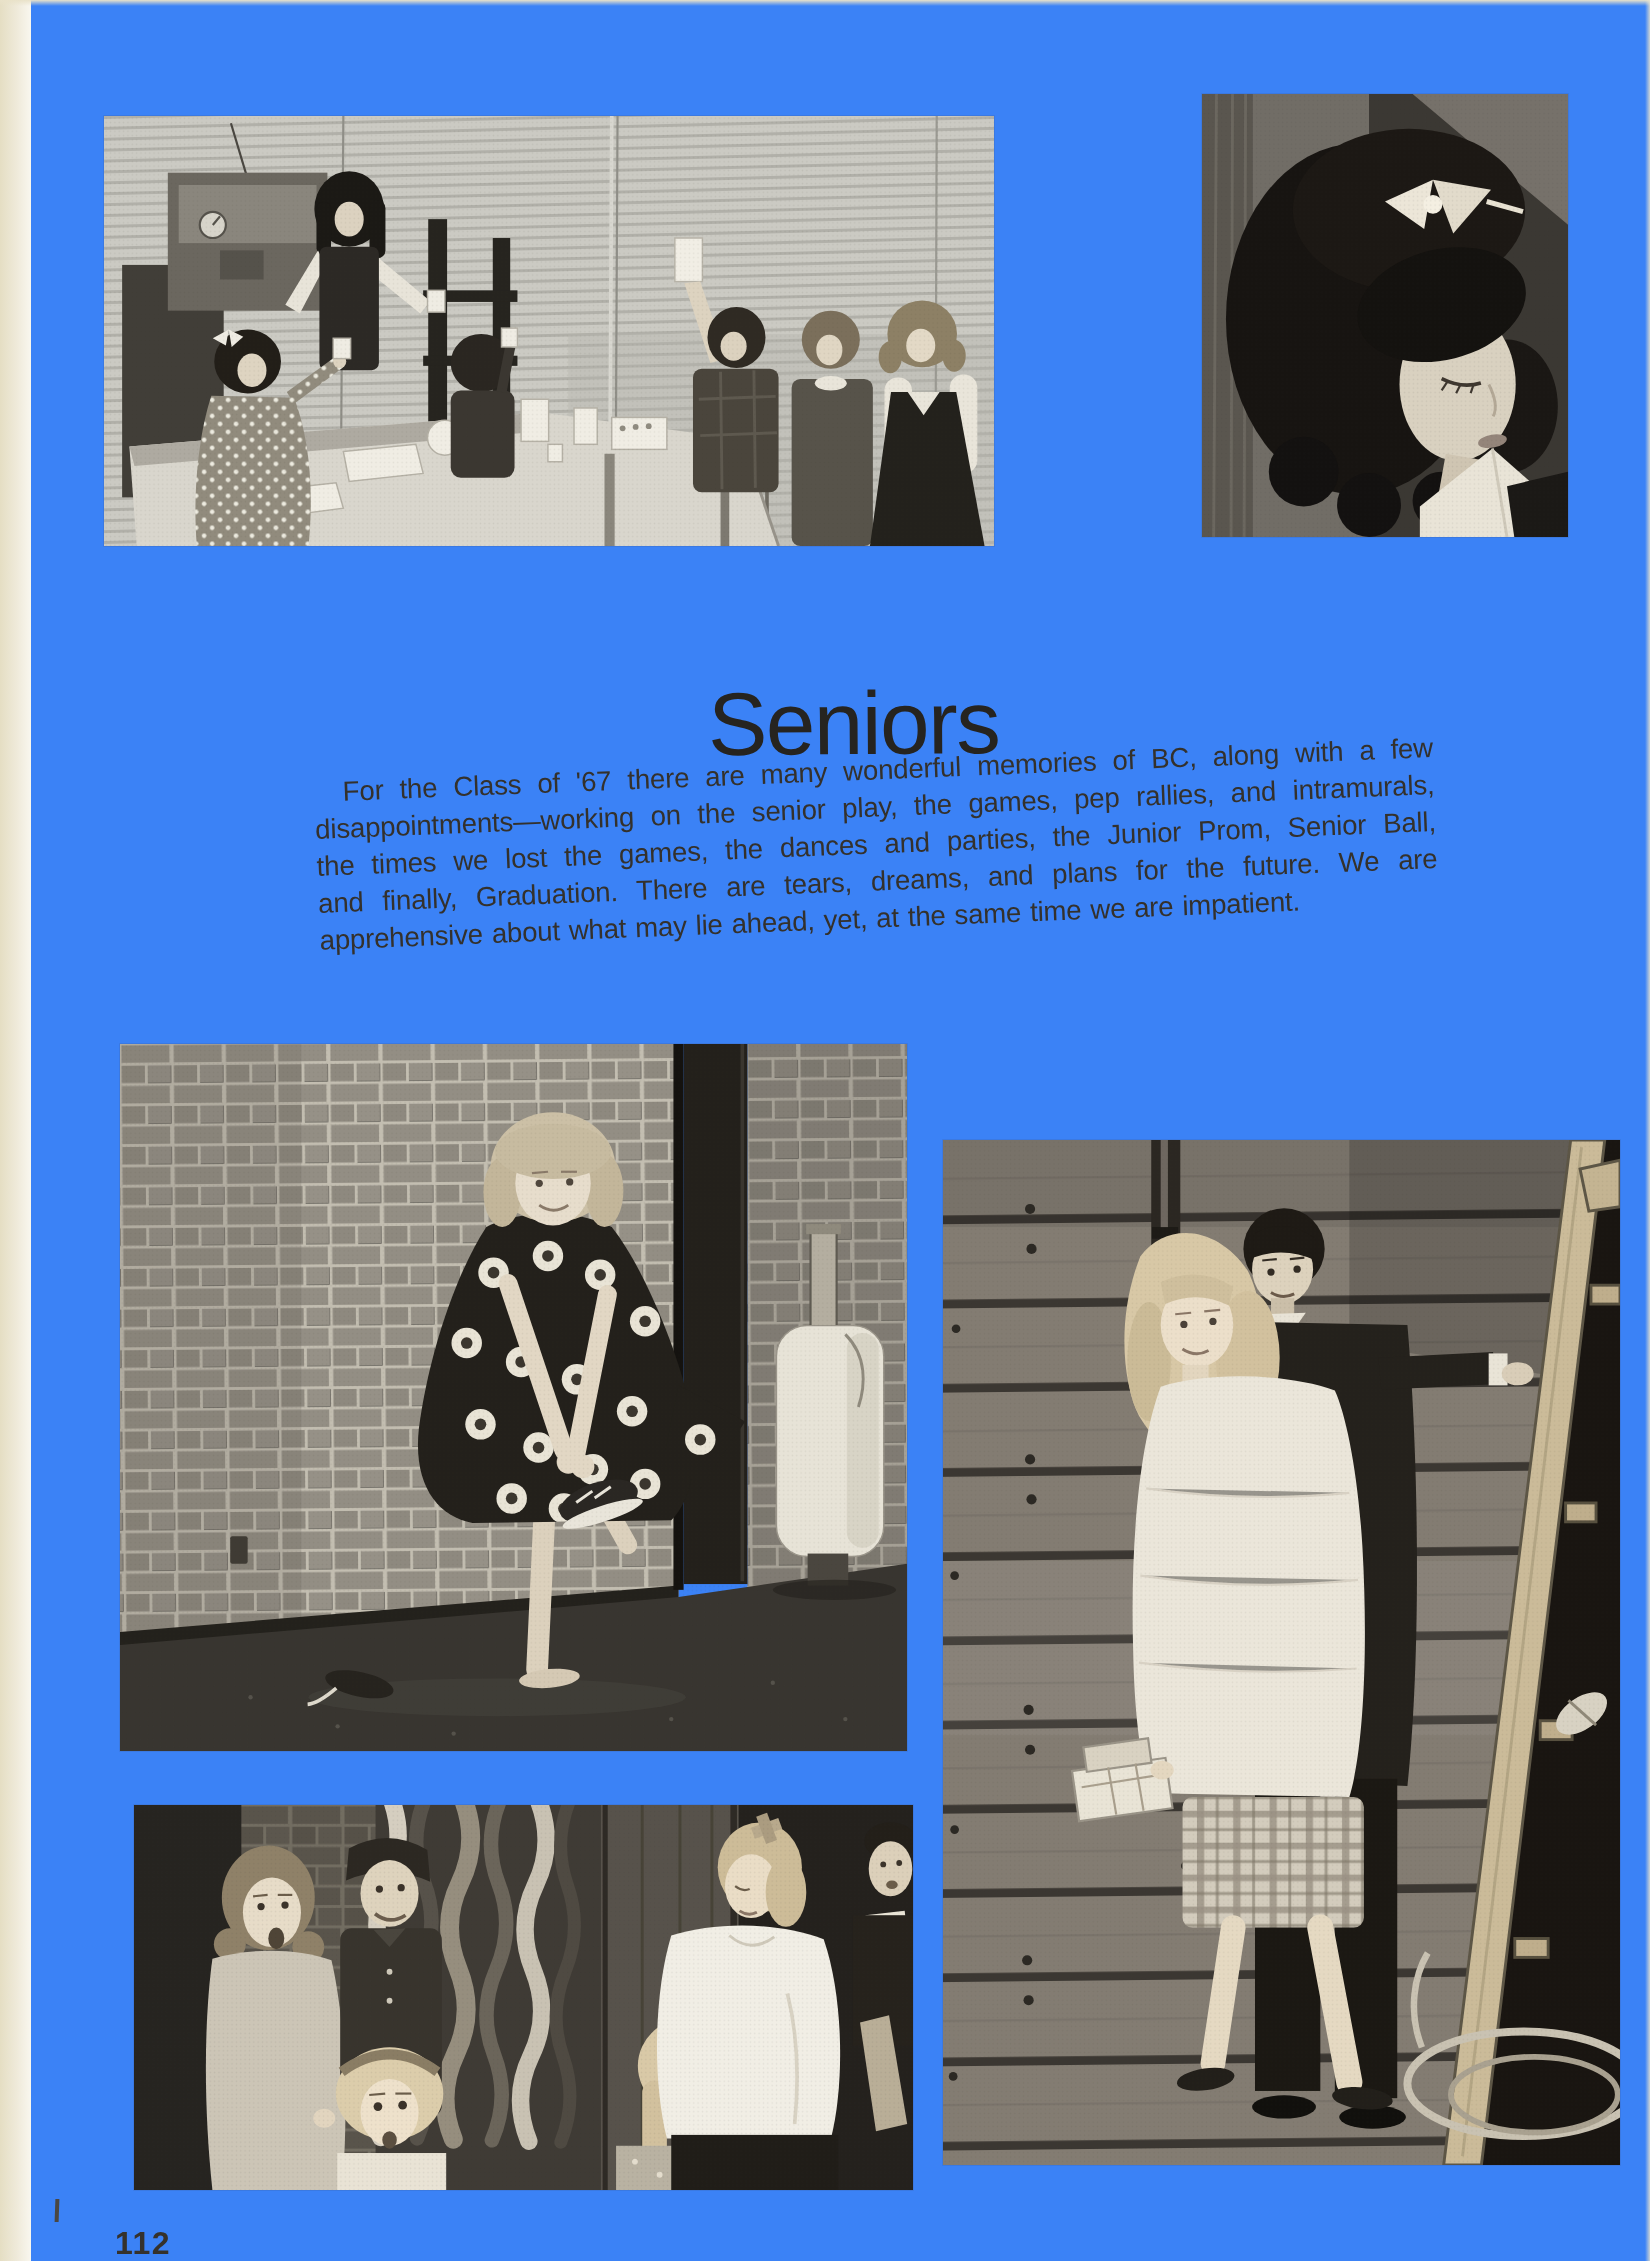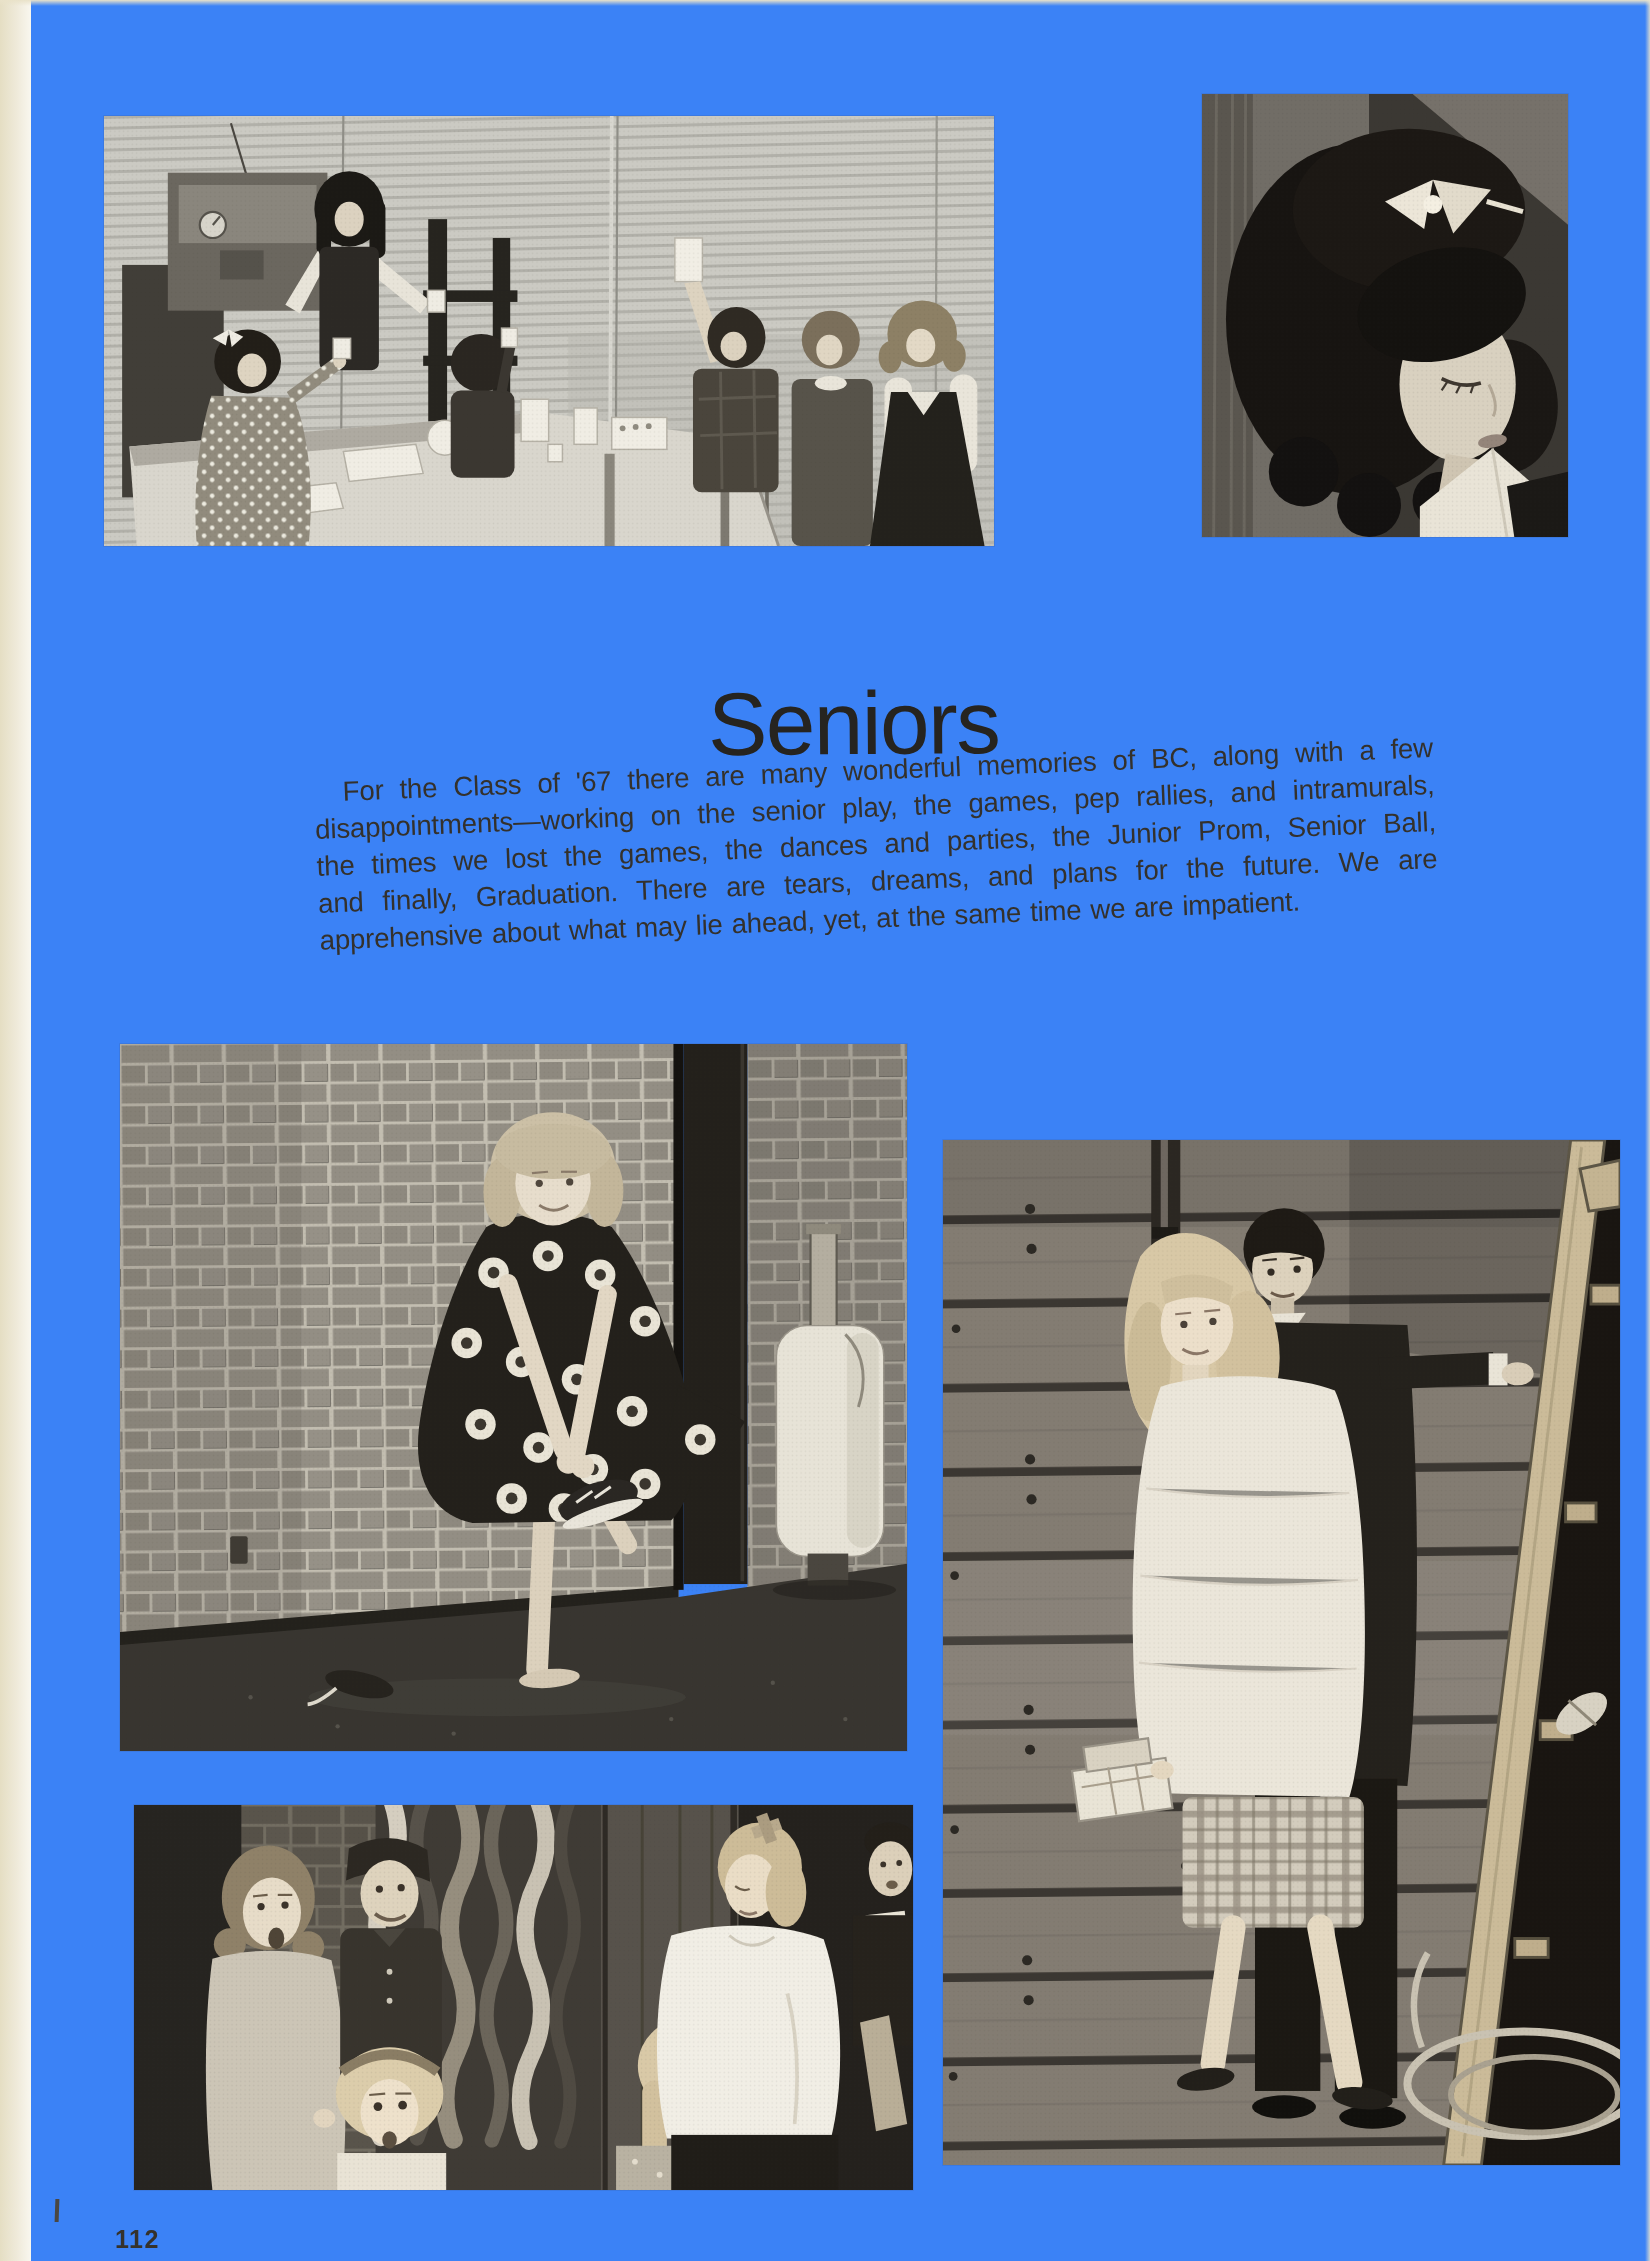--- a/index.html
+++ b/index.html
@@ -19,21 +19,21 @@
   #photo-ladder{left:943px;top:1140px;width:677px;height:1025px;}
   #photo-streamers{left:134px;top:1805px;width:779px;height:385px;}
   .title{position:absolute;left:708px;top:619px;font-size:89px;line-height:1;
          letter-spacing:-1.5px;font-weight:400;color:#262420;transform:rotate(-.4deg);}
   .bodycopy{position:absolute;left:313px;top:774px;width:1120px;font-size:27.6px;line-height:37px;
          letter-spacing:-0.2px;word-spacing:1.5px;color:#34312c;transform:rotate(-2.3deg);
          transform-origin:0 0;}
   .bodycopy .ln{text-align:justify;text-align-last:justify;white-space:normal;}
   .bodycopy .ln.first{text-indent:29px;}
   .bodycopy .ln.last{text-align-last:left;}
-  .pageno{position:absolute;left:115px;top:2225px;font-size:25px;letter-spacing:1.5px;
+  .pageno{position:absolute;left:115px;top:2225px;font-size:32px;letter-spacing:1.5px;
          font-weight:700;color:#35322c;}
   .straymark{position:absolute;left:55px;top:2199px;width:3.6px;height:23px;background:#4a4742;
          transform:rotate(2deg);}
 </style>
 </head>
 <body>
 
 <div class="page">
   <div class="edge-left"></div>
   <div class="edge-top"></div>

